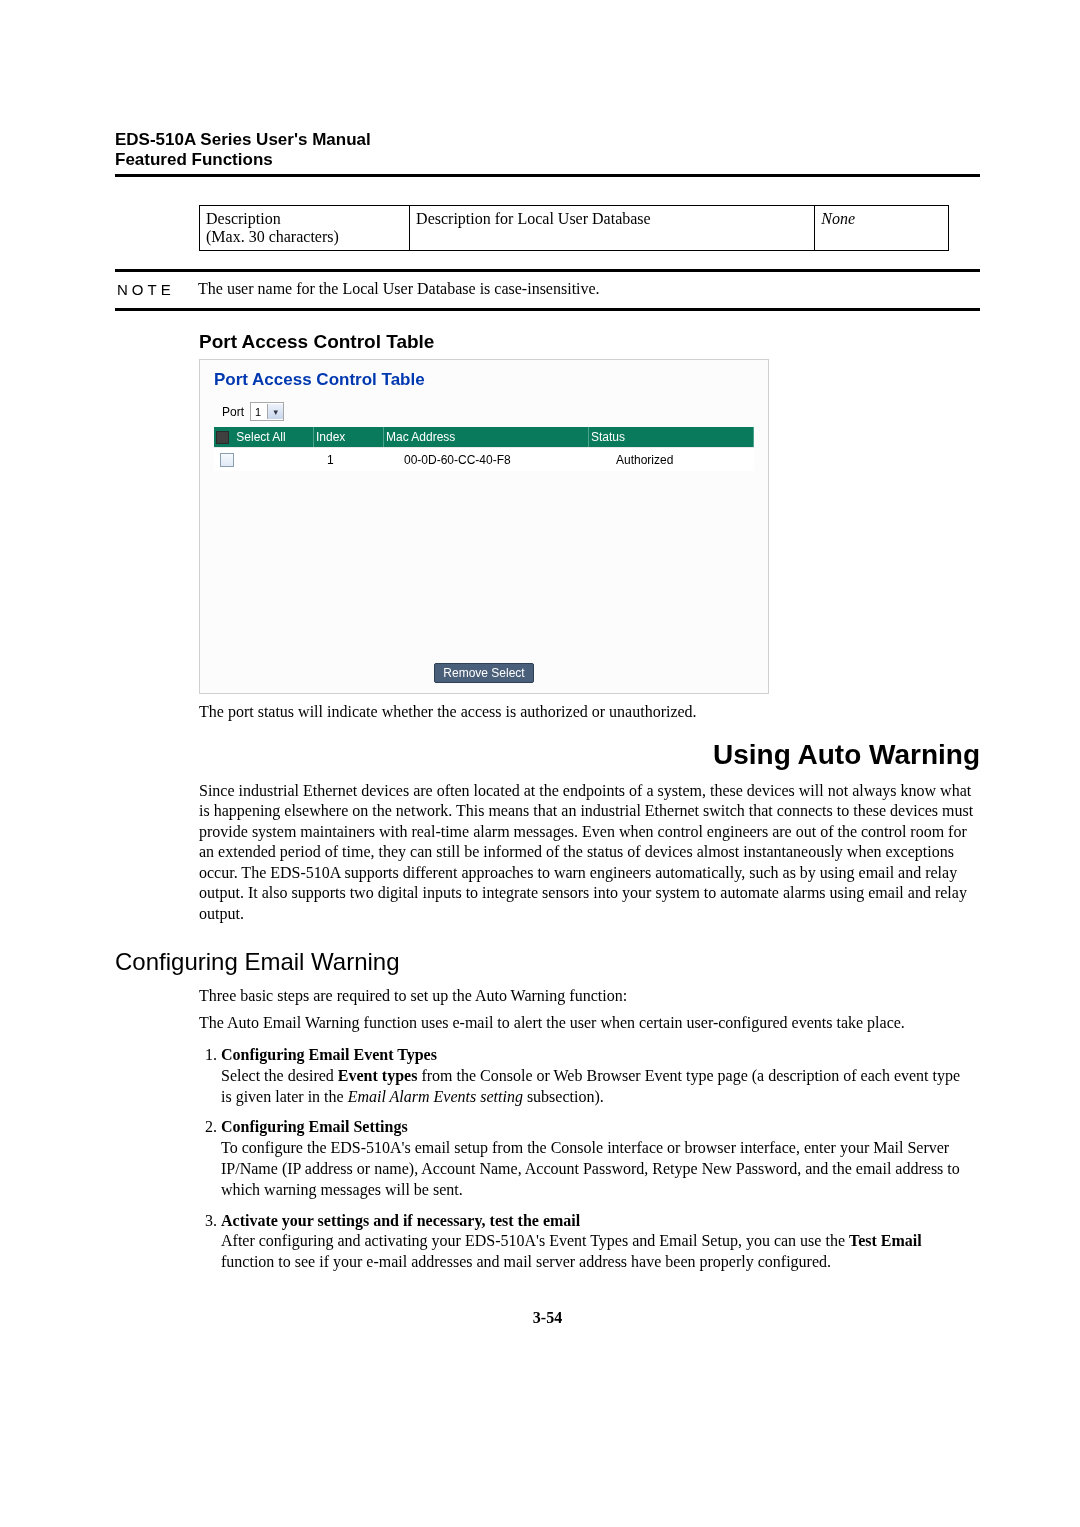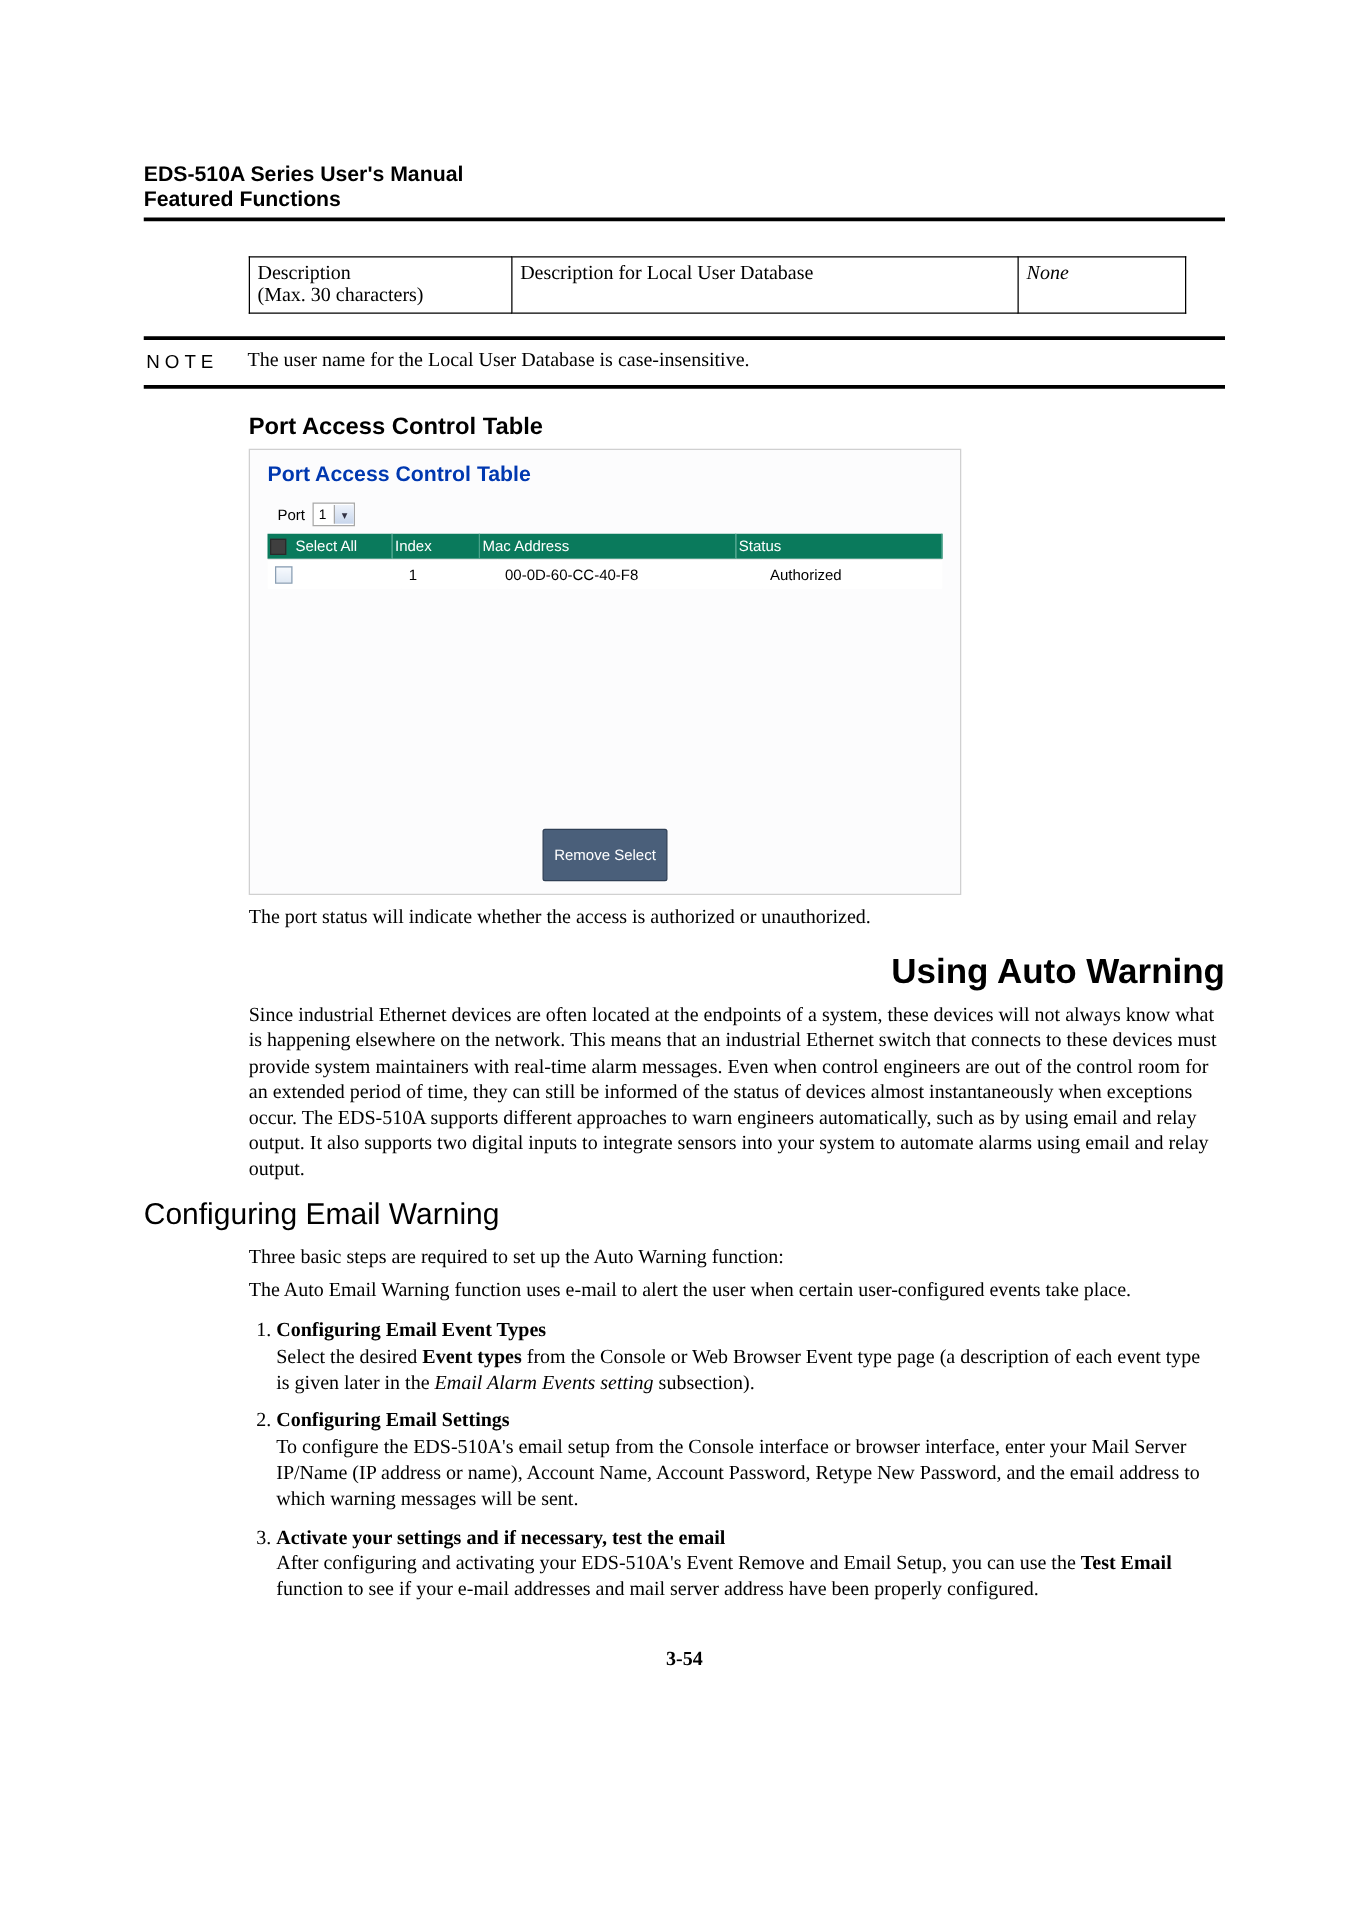--- a/index.html
+++ b/index.html
@@ -171,21 +171,21 @@
   .remove-btn-wrap {
     text-align: center;
     padding: 6px 0 10px 0;
   }
   .remove-btn {
     display: inline-block;
     background: #4a5f7a;
     color: #fff;
     font-family: Arial, Helvetica, sans-serif;
     font-size: 12px;
-    padding: 13px 8px;
+    padding: 2px 8px;
     border: 1px solid #2f3f55;
     border-radius: 2px;
   }
 
   .body-para {
     margin: 6px 0 12px 84px;
     line-height: 1.28;
     font-size: 16px;
   }
 
@@ -193,21 +193,21 @@
     font-family: Arial, Helvetica, sans-serif;
     font-weight: bold;
     font-size: 28px;
     margin: 16px 0 10px 0;
     text-align: right;
   }
   .h2 {
     font-family: Arial, Helvetica, sans-serif;
     font-weight: normal;
     font-size: 24px;
-    margin: 12px 0 10px 0;
+    margin: 24px 0 10px 0;
   }
 
   ol.steps {
     margin: 8px 11px 0 84px;
     padding-left: 22px;
     line-height: 1.3;
   }
   ol.steps li {
     margin-bottom: 10px;
     font-size: 16px;
@@ -307,19 +307,19 @@
     <li>
       <span class="bold-run">Configuring Email Event Types</span><br>
       <span>Select the desired </span><span class="bold-run">Event types</span><span> from the Console or Web Browser Event type page (a description of each event type is given later in the </span><span class="ital-run">Email Alarm Events setting</span><span> subsection).</span>
     </li>
     <li>
       <span class="bold-run">Configuring Email Settings</span><br>
       <span>To configure the EDS-510A's email setup from the Console interface or browser interface, enter your Mail Server IP/Name (IP address or name), Account Name, Account Password, Retype New Password, and the email address to which warning messages will be sent.</span>
     </li>
     <li>
       <span class="bold-run">Activate your settings and if necessary, test the email</span><br>
-      <span>After configuring and activating your EDS-510A's Event Remove and Email Setup, you can use the </span><span class="bold-run">Test Email</span><span> function to see if your e-mail addresses and mail server address have been properly configured.</span>
+      <span>After configuring and activating your EDS-510A's Event Types and Email Setup, you can use the </span><span class="bold-run">Test Email</span><span> function to see if your e-mail addresses and mail server address have been properly configured.</span>
     </li>
   </ol>
 
   <div class="page-number">3-54</div>
 
 </div>
 
 </body></html>

